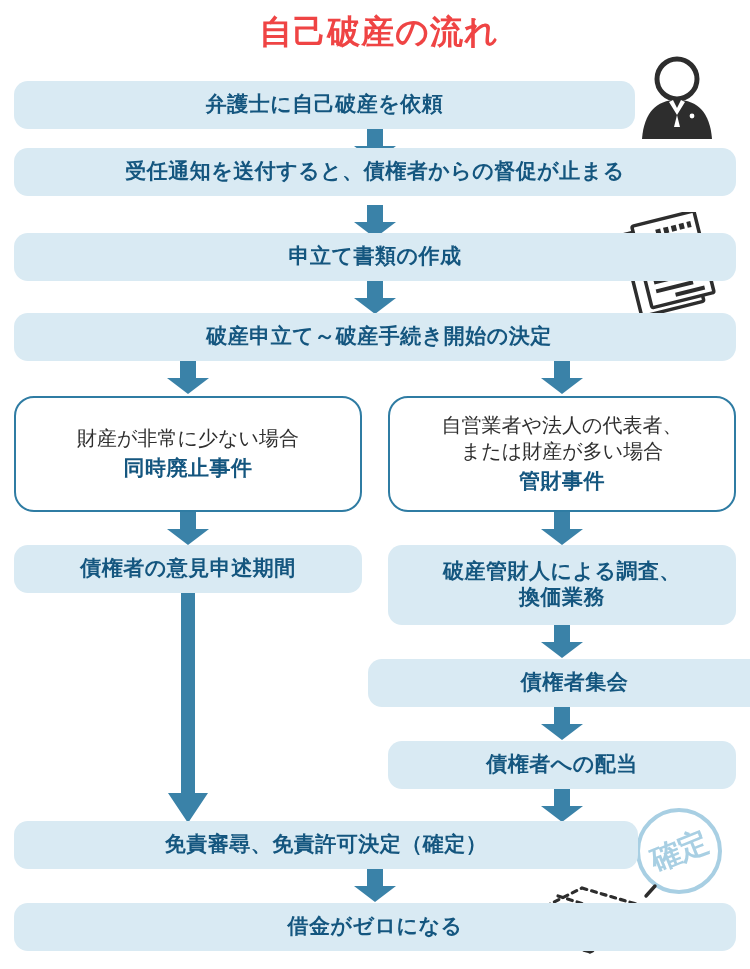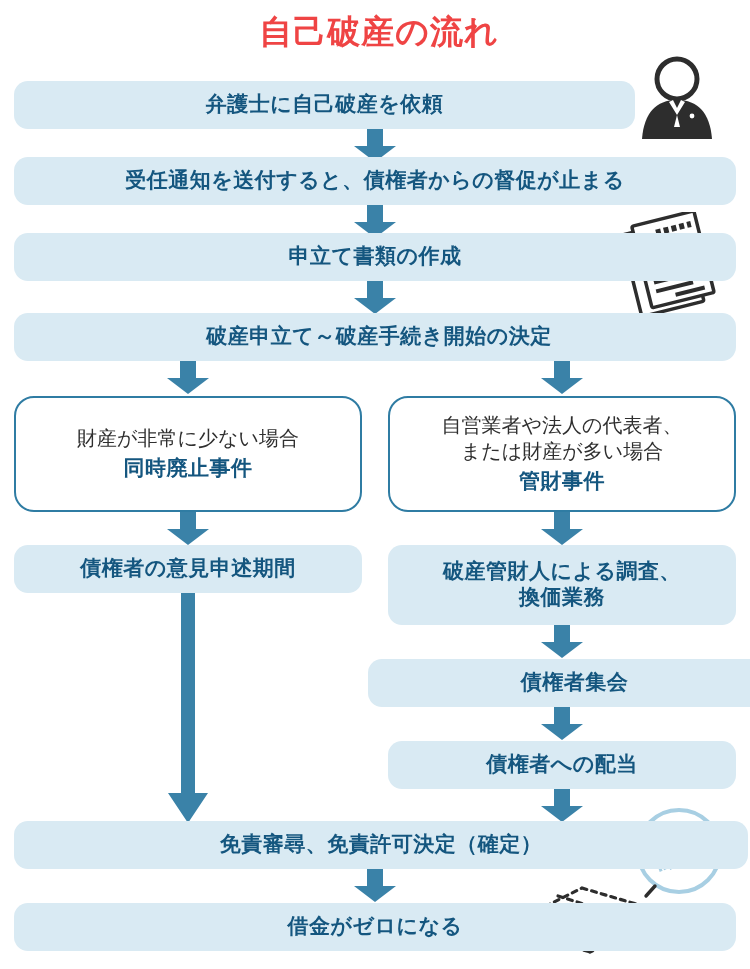--- a/index.html
+++ b/index.html
@@ -132,21 +132,21 @@
   <div class="box box-fill" style="left:14px; top:81px; width:621px; height:48px;">
     <span>弁護士に自己破産を依頼</span>
   </div>
 
   <div class="arrow" style="left:350px; top:129px;">
     <svg width="50" height="33" viewBox="0 0 50 33">
       <path d="M17 0 H33 V17 H46 L25 33 L4 17 H17 Z" fill="#3a82a8"></path>
     </svg>
   </div>
 
-  <div class="box box-fill" style="left:14px; top:157px; width:722px; height:48px;">
+  <div class="box box-fill" style="left:14px; top:148px; width:722px; height:48px;">
     <span>受任通知を送付すると、債権者からの督促が止まる</span>
   </div>
 
   <div class="arrow" style="left:350px; top:205px;">
     <svg width="50" height="33" viewBox="0 0 50 33">
       <path d="M17 0 H33 V17 H46 L25 33 L4 17 H17 Z" fill="#3a82a8"></path>
     </svg>
   </div>
 
   <div class="deco" style="left:616px; top:212px; width:110px; height:105px;">
@@ -264,21 +264,21 @@
     <svg width="50" height="33" viewBox="0 0 50 33">
       <path d="M17 0 H33 V17 H46 L25 33 L4 17 H17 Z" fill="#3a82a8"></path>
     </svg>
   </div>
 
   <div class="stamp" style="left:636px; top:808px;">
     <div class="ring"></div>
     <div class="stamp-text">確定</div>
   </div>
 
-  <div class="box box-fill" style="left:14px; top:821px; width:734px; height:48px;">
+  <div class="box box-fill" style="left:14px; top:821px; width:624px; height:48px;">
     <span>免責審尋、免責許可決定（確定）</span>
   </div>
 
   <div class="arrow" style="left:350px; top:869px;">
     <svg width="50" height="33" viewBox="0 0 50 33">
       <path d="M17 0 H33 V17 H46 L25 33 L4 17 H17 Z" fill="#3a82a8"></path>
     </svg>
   </div>
 
   <div class="deco" style="left:524px; top:880px; width:150px; height:85px;">

